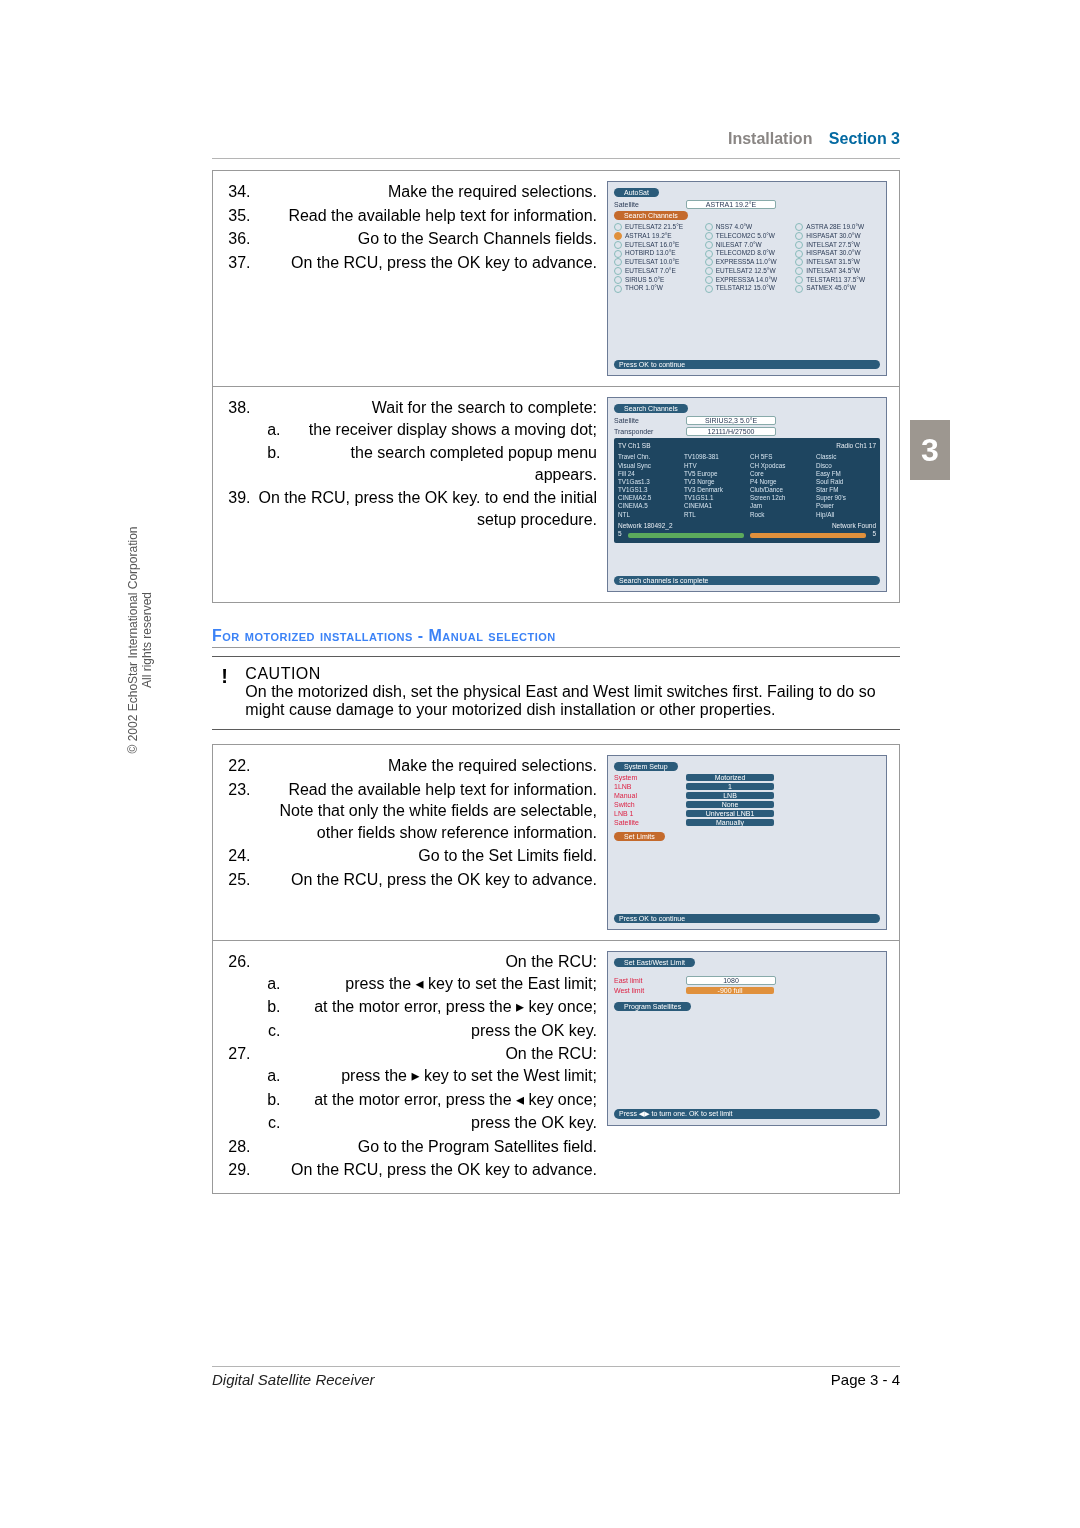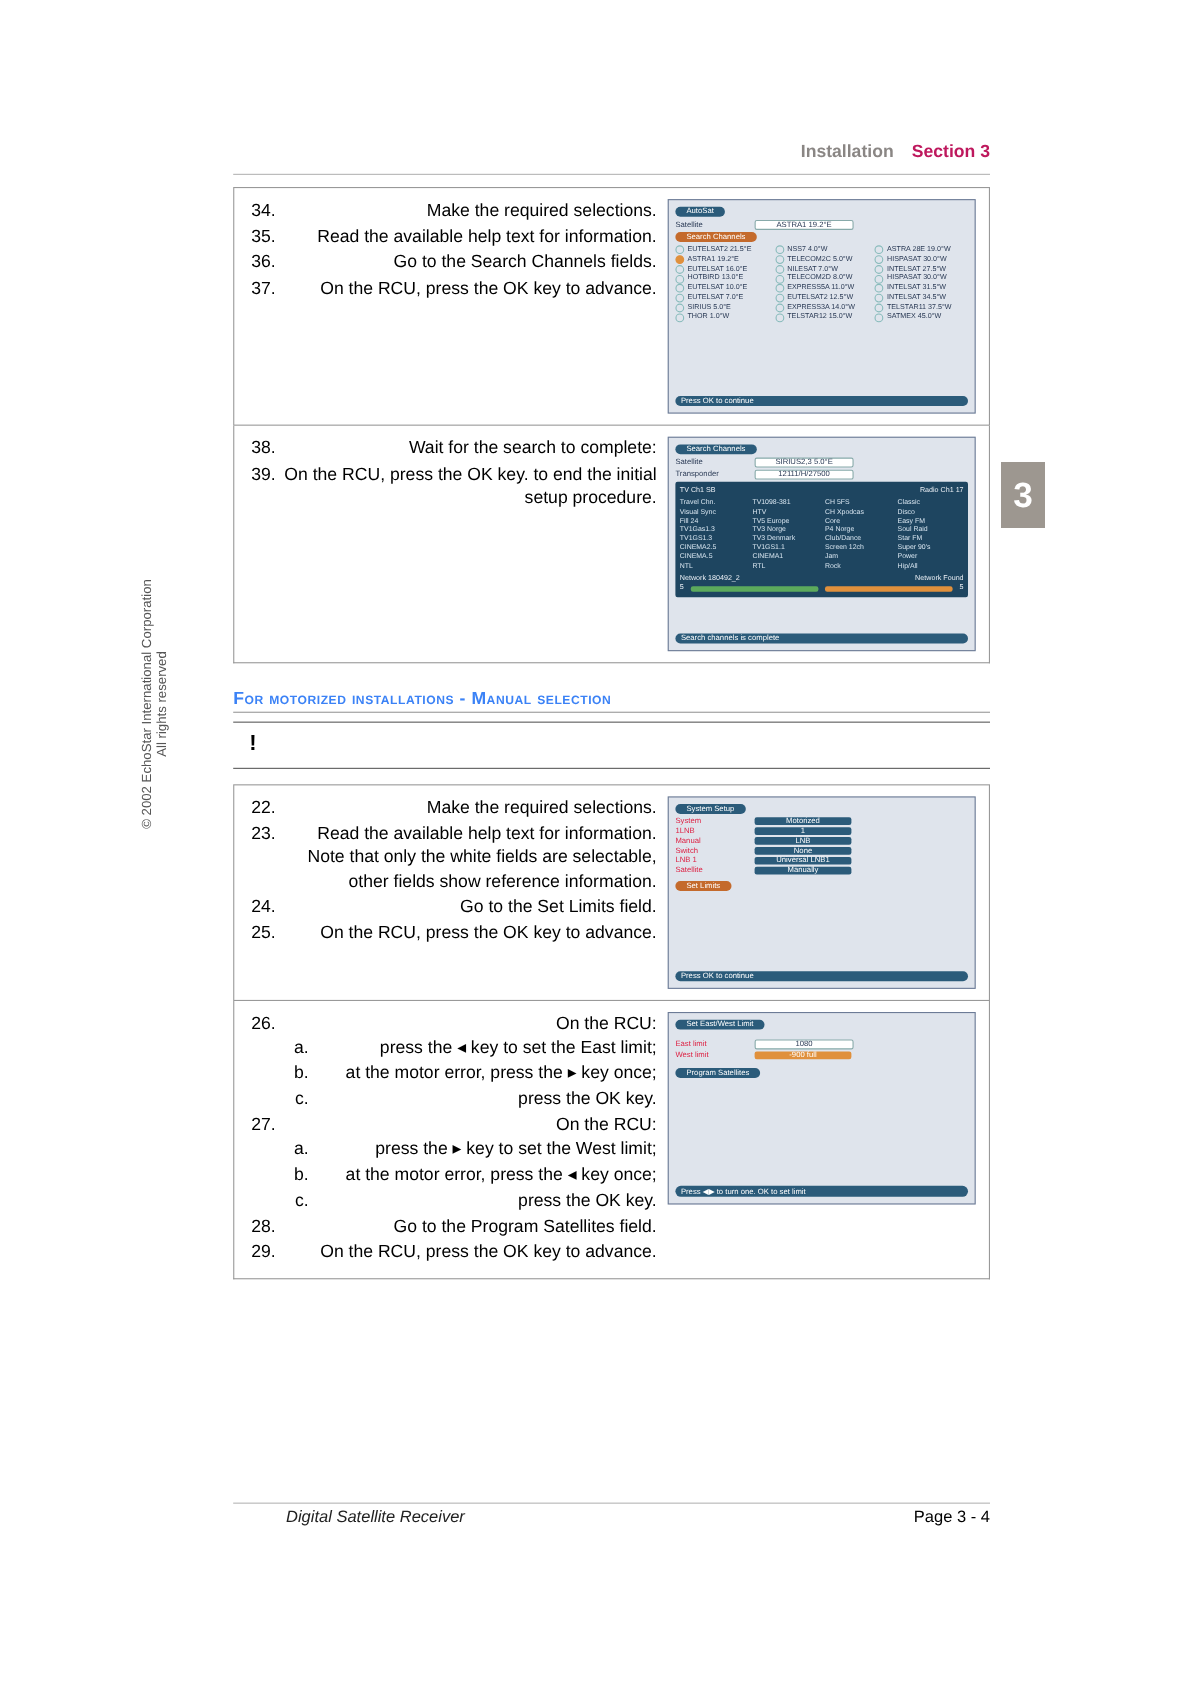--- a/index.html
+++ b/index.html
@@ -19,21 +19,21 @@
     height: 1528px;
     box-sizing: border-box;
   }
   .header {
     position: absolute;
     top: 130px;
     right: 180px;
     font-weight: bold;
   }
   .header .installation { color: #8a8684; margin-right: 12px; }
-  .header .section { color: #be185d; }
+  .header .section { color: #0369a1; }
   .rule-top {
     position: absolute;
     top: 158px;
     left: 212px;
     right: 180px;
     border-top: 1px solid #b5b5b5;
   }
   .side-copyright {
     position: absolute;
     top: 770px;
@@ -149,21 +149,21 @@
     position:absolute;
     bottom:140px;
     left:212px;
     right:180px;
     border-top:1px solid #b5b5b5;
     padding-top:4px;
     display:flex;
     justify-content:space-between;
     font-size:15px;
   }
-  .footer .left { font-style:italic; color:#222;margin-left:48px; }
+  .footer .left { font-style:italic; color:#222; }
   .tv-grid { display:flex; gap:6px; margin-top:3px; }
   .tv-col { flex:1; }
   .tv-row { color:#d6e4ef; font-size:6.3px; line-height:1.3;}
   .bar-green { height:5px; background:#5caa5c; margin-top:2px; border-radius:2px; }
   .bar-orange { height:5px; background:#e0903c; margin-top:2px; border-radius:2px; }
   .small-white { color:#e9eef4; font-size:6.5px;}
 </style>
 </head>
 <body>
 
@@ -306,20 +306,24 @@
         </div>
         <div class="fig-footer">Press OK to continue</div>
       </div>
     </div>
 
     <div class="box">
       <div class="text-col">
         <ol start="38">
           <li>
             <span>Wait for the search to complete:</span>
+            <ol class="sub-alpha">
+              <li>the receiver display shows a moving dot;</li>
+              <li>the search completed popup menu appears.</li>
+            </ol>
           </li>
           <li>On the RCU, press the OK key. to end the initial setup procedure.</li>
         </ol>
       </div>
       <div class="fig-col fig-mid">
         <div class="fig-title-bar">Search Channels</div>
         <div class="fig-row">
           <span class="fig-label">Satellite</span>
           <span class="fig-value" style="background:#fff;color:#2a3a55;border:1px solid #8aa;">SIRIUS2,3 5.0°E</span>
         </div>
@@ -386,20 +390,24 @@
           </div>
         </div>
         <div class="fig-footer">Search channels is complete</div>
       </div>
     </div>
 
     <div class="subheading">For motorized installations - Manual selection</div>
     <div class="sub-rule"></div>
     <div class="caution-block">
       <div class="caution-icon">!</div>
+      <div>
+        <div class="caution-title">CAUTION</div>
+        <div>On the motorized dish, set the physical East and West limit switches first. Failing to do so might cause damage to your motorized dish installation or other properties.</div>
+      </div>
     </div>
 
     <div class="box">
       <div class="text-col">
         <ol start="22">
           <li>Make the required selections.</li>
           <li>Read the available help text for information. Note that only the white fields are selectable, other fields show reference information.</li>
           <li>Go to the Set Limits field.</li>
           <li>On the RCU, press the OK key to advance.</li>
         </ol>

